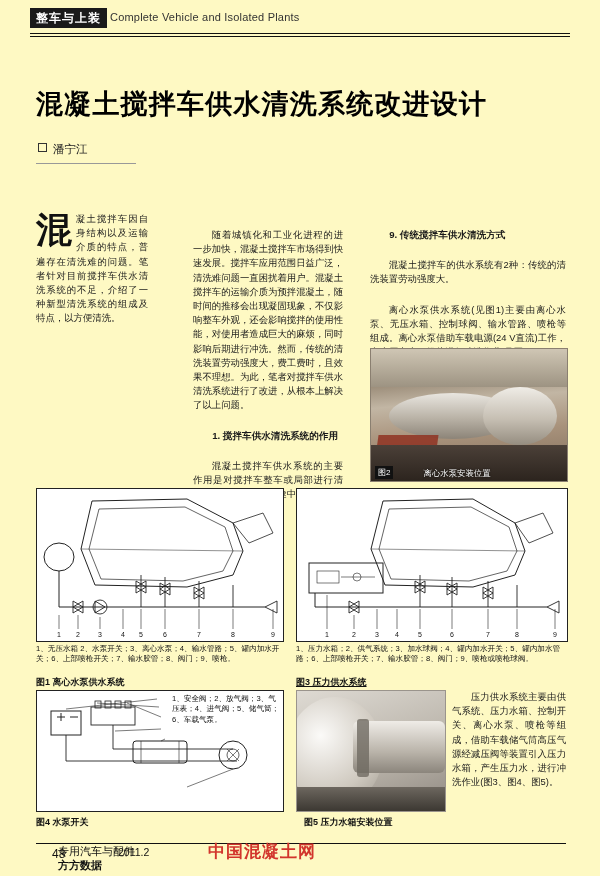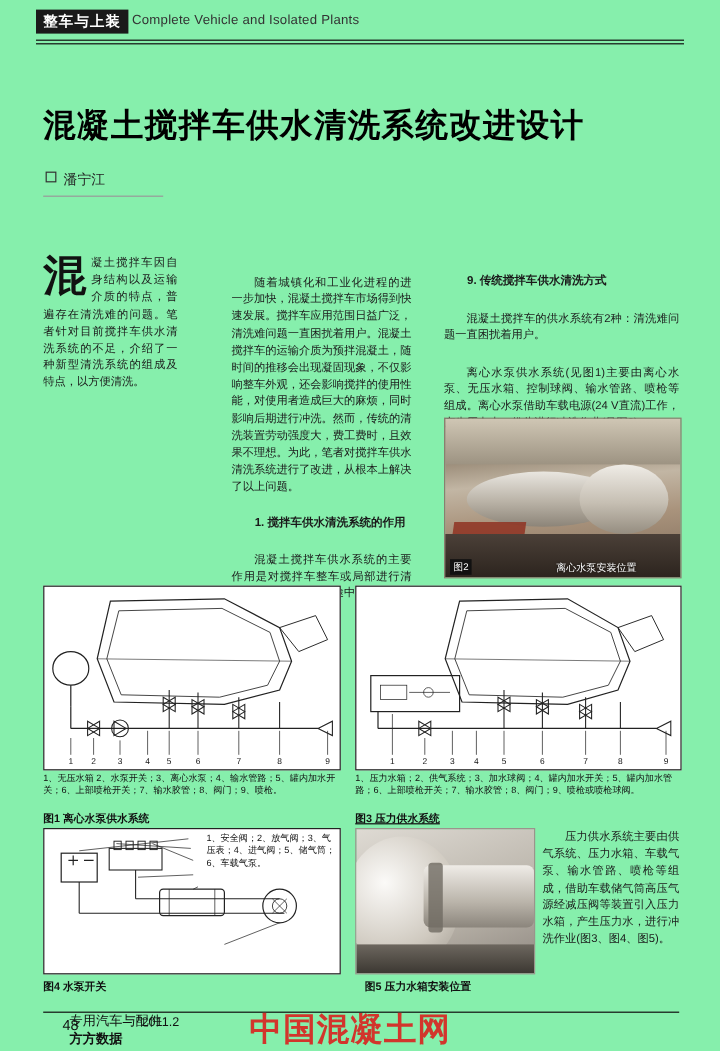--- a/index.html
+++ b/index.html
@@ -12,21 +12,21 @@
     height: 876px;
     position: relative;
     font-family: "Liberation Sans", sans-serif;
     color: #111;
     overflow: hidden;
   }
   .page {
     position: absolute;
     left: 0; top: 0;
     width: 600px; height: 876px;
-    background: #86efac;
+    background: #fef9c3;
   }
 
   
   .header {
     position: absolute;
     left: 30px; top: 8px;
     width: 540px; height: 30px;
   }
   .hdr-tag {
     position: absolute;
@@ -162,21 +162,20 @@
     background: linear-gradient(180deg,#cfc6b4,#9d9382);
   }
   .fig-cap-on {
     position: absolute;
     left: 0; bottom: 2px;
     width: 172px;
     font-size: 8.4px;
     color: #fff;
     text-align: center;
     text-shadow: 0 0 2px #000;
-    padding-left: 40px;
   }
   .fig-badge {
     position: absolute;
     left: 4px; bottom: 2px;
     background: #111;
     color: #fff;
     font-size: 8px;
     padding: 1px 3px;
   }
 
@@ -292,21 +291,21 @@
   .f-db {
     position: absolute;
     left: 58px; top: 858px;
     font-size: 11px;
     font-weight: bold;
     color: #111;
   }
   .watermark {
     position: absolute;
     left: 208px; top: 840px;
-    font-size: 27px;
+    font-size: 17px;
     font-weight: bold;
     color: #d2352c;
     letter-spacing: 1px;
   }
 
   
   svg { display: block; }
 </style>
 </head>
 <body>
@@ -332,21 +331,21 @@
   </div>
 
   <div class="col col2">
     <p>随着城镇化和工业化进程的进一步加快，混凝土搅拌车市场得到快速发展。搅拌车应用范围日益广泛，清洗难问题一直困扰着用户。混凝土搅拌车的运输介质为预拌混凝土，随时间的推移会出现凝固现象，不仅影响整车外观，还会影响搅拌的使用性能，对使用者造成巨大的麻烦，同时影响后期进行冲洗。然而，传统的清洗装置劳动强度大，费工费时，且效果不理想。为此，笔者对搅拌车供水清洗系统进行了改进，从根本上解决了以上问题。</p>
     <p class="sec-h">1. 搅拌车供水清洗系统的作用</p>
     <p>混凝土搅拌车供水系统的主要作用是对搅拌车整车或局部进行清洗，有时也用于运输途中干料的搅拌或液压系统的冷却。</p>
   </div>
 
   <div class="col col3">
     <p class="sec-h">9. 传统搅拌车供水清洗方式</p>
-    <p>混凝土搅拌车的供水系统有2种：清洗难问题一直困扰着用户。</p>
+    <p>混凝土搅拌车的供水系统有2种：传统的清洗装置劳动强度大。</p>
     <p>离心水泵供水系统(见图1)主要由离心水泵、无压水箱、控制球阀、输水管路、喷枪等组成。离心水泵借助车载电源(24 V直流)工作，产生压力水，借此进行冲洗作业(见图2)。</p>
   </div>
 
   <div class="photo1">
     <div class="ph1-sky"></div>
     <div class="ph1-tank"></div>
     <div class="ph1-tank2"></div>
     <div class="ph1-red"></div>
     <div class="ph1-dark"></div>
     <div class="fig-badge">图2</div>
@@ -519,21 +518,21 @@
 
   <div class="photo5">
     <div class="ph5-drum"></div>
     <div class="ph5-cyl"></div>
     <div class="ph5-ring"></div>
     <div class="ph5-shadow"></div>
   </div>
   <div class="figlabel fl5">图5  压力水箱安装位置</div>
 
   <div class="rtext">
-    <p>压力供水系统主要由供气系统、压力水箱、车载气泵、输水管路、喷枪等组成，借助车载储气筒高压气源经减压阀等装置引入压力水箱，产生压力水，进行冲洗作业(图3、图4、图5)。</p>
+    <p>压力供水系统主要由供气系统、压力水箱、控制开关、离心水泵、喷枪等组成，借助车载储气筒高压气源经减压阀等装置引入压力水箱，产生压力水，进行冲洗作业(图3、图4、图5)。</p>
   </div>
 
   <div class="footer-rule"></div>
   <div class="pg-num">48</div>
   <div class="f-journal">专用汽车与配件</div>
   <div class="f-date">2011.2</div>
   <div class="f-db">方方数据</div>
   <div class="watermark">中国混凝土网</div>
 
 </div>

